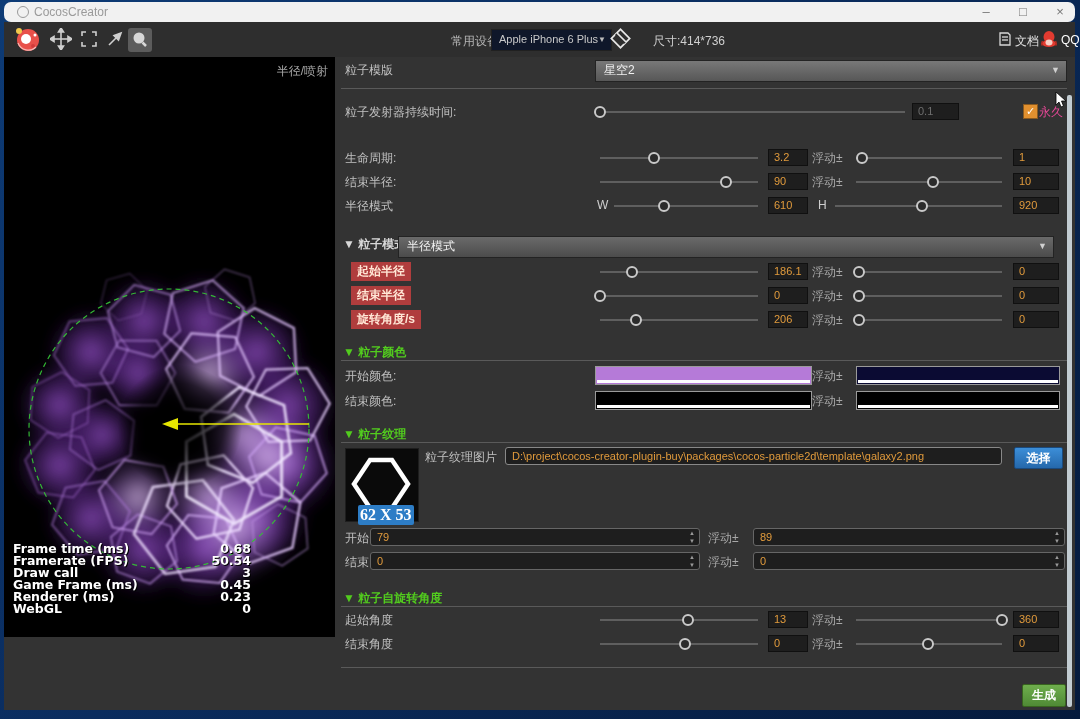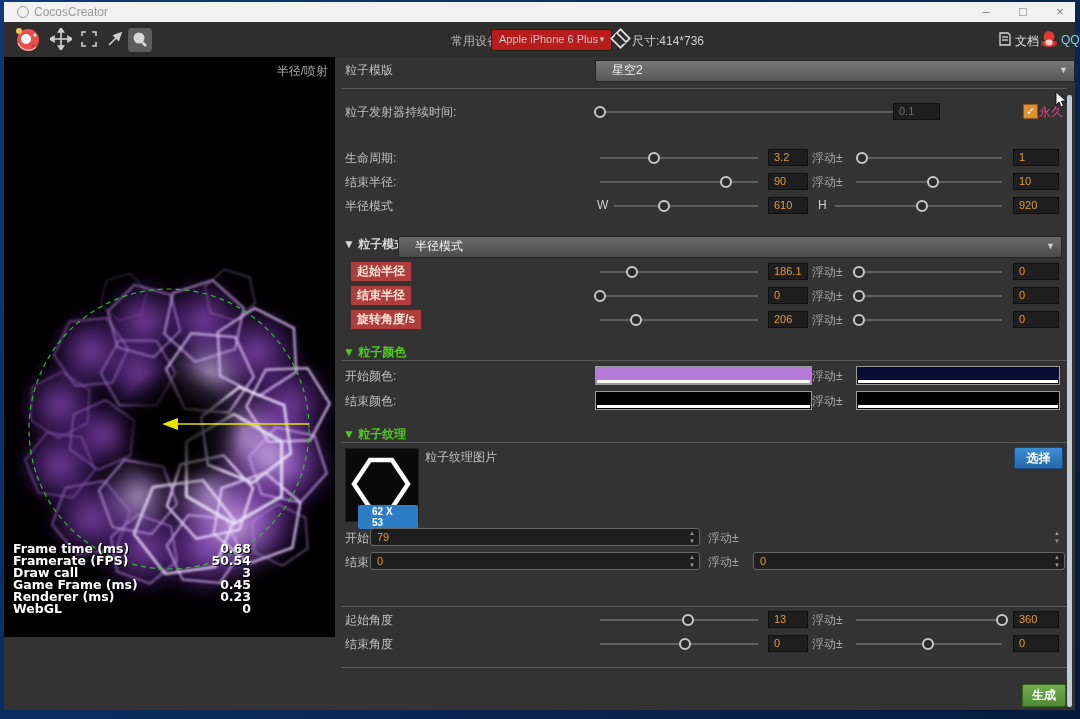--- a/index.html
+++ b/index.html
@@ -3,64 +3,64 @@
 <meta charset="utf-8">
 <style>
   html,body{margin:0;padding:0;}
   body{
     width:1080px;height:719px;position:relative;overflow:hidden;
     font-family:"Liberation Sans","DejaVu Sans",sans-serif;
     background:linear-gradient(135deg,#0d3b76 0%,#0a2c5e 45%,#051a3c 100%);
   }
   .abs{position:absolute;}
   
-  #titlebar{left:4px;top:2px;width:1071px;height:20px;background:#f1f1f1;}
+  #titlebar{left:4px;top:2px;width:1071px;height:20px;background:#f1f1f1;border-radius:7px;}
   #titlebar .apptitle{left:30px;top:3px;color:#9a9a9a;font-size:12px;}
   #titlebar .appicon{left:13px;top:4px;width:10px;height:10px;border:1.5px solid #9a9a9a;border-radius:50%;}
   .winbtn{top:0;width:34px;height:20px;color:#777;font-size:13px;text-align:center;line-height:19px;}
   
   #toolbar{left:4px;top:22px;width:1071px;height:35px;background:#2e2e2e;}
   .ticon{top:6px;width:24px;height:24px;}
   .ticon svg{display:block;}
   .tool-active{background:#5c5c5c;border-radius:3px;}
   .tlabel{color:#b5b5b5;font-size:12px;top:11px;}
-  .devdrop{left:487px;top:7px;width:112px;height:20px;background:#b91c1c;border:1px solid #202020;color:#c9c9c9;font-size:11px;line-height:19px;padding-left:7px;}
+  .devdrop{left:487px;top:7px;width:112px;height:20px;background:#0f172a;border:1px solid #202020;color:#c9c9c9;font-size:11px;line-height:19px;padding-left:7px;}
   .devdrop .caret{position:absolute;right:5px;top:0;font-size:8px;color:#bbb;}
   
   #preview{left:4px;top:57px;width:331px;height:580px;background:#000;}
   #preview .modelabel{right:7px;top:6px;color:#a9a9a9;font-size:12px;}
   #stats{left:9px;top:486px;width:238px;color:#fff;font-size:12.5px;font-weight:bold;font-family:"DejaVu Sans","Liberation Sans",sans-serif;text-shadow:1px 1px 0 #000;}
   #stats .srow{display:flex;justify-content:space-between;line-height:12px;}
   #underpreview{left:4px;top:637px;width:331px;height:73px;background:#333333;}
   
   #panel{left:335px;top:57px;width:740px;height:653px;background:#333333;}
   .row{position:absolute;left:0;right:0;height:20px;}
   .lbl{position:absolute;left:10px;top:2px;color:#c0c0c0;font-size:12px;white-space:nowrap;}
   .track{position:absolute;top:9px;height:2px;background:#5f5f5f;}
   .knob{position:absolute;top:-5px;margin-left:-6px;width:8px;height:8px;border:2px solid #c9c9c9;border-radius:50%;background:#2b2b2b;}
   .vbox{position:absolute;top:1px;height:15px;background:#1e1e1e;border:1px solid #101010;color:#e09a3c;font-size:11px;line-height:15px;padding-left:5px;white-space:nowrap;overflow:hidden;}
   .vbox.dis{color:#6e6e6e;}
   .flbl{position:absolute;top:2px;color:#a8a8a8;font-size:12px;}
-  .drop{position:absolute;height:20px;background:linear-gradient(#787878,#575757);border:1px solid #232323;color:#f0f0f0;font-size:12px;line-height:19px;padding-left:16px;}
+  .drop{position:absolute;height:20px;background:linear-gradient(#787878,#575757);border:1px solid #232323;color:#f0f0f0;font-size:12px;line-height:19px;padding-left:8px;}
   .drop .caret{position:absolute;right:6px;top:0px;font-size:9px;color:#d0d0d0;}
   .sechdr{position:absolute;left:8px;top:0;font-size:12px;font-weight:bold;}
   .sechdr.green{color:#52cc1e;}
   .sechdr.gray{color:#d8d8d8;}
   .sep{position:absolute;left:6px;right:8px;height:1px;background:#5a5a5a;}
   .rbadge{position:absolute;left:16px;top:0px;background:#b03d3d;color:#ffe6d5;font-size:12px;font-weight:bold;padding:1px 6px;white-space:nowrap;}
   .swatch{position:absolute;top:0;height:17px;border:1px solid #9a9a9a;}
   .swatch .alpha{position:absolute;left:1px;right:1px;bottom:1px;height:3px;background:#ffffff;}
   .chk{position:absolute;top:2px;width:13px;height:13px;background:#e1902f;border:1px solid #8a5a20;color:#fff;font-size:11px;line-height:13px;text-align:center;font-weight:bold;}
   .spininput{position:absolute;top:0;height:16px;background:#1e1e1e;border:1px solid #666;border-radius:3px;color:#e09a3c;font-size:11px;padding:0 14px 0 6px;font-family:"Liberation Sans","DejaVu Sans",sans-serif;}
   .spinarr{position:absolute;top:1px;width:10px;height:16px;color:#999;font-size:6px;line-height:8px;text-align:center;}
   .btn-blue{position:absolute;background:linear-gradient(#3c8ed8,#2568ab);border:1px solid #1a4a7e;border-radius:2px;color:#fff;font-size:12px;font-weight:bold;text-align:center;}
   .btn-green{position:absolute;background:linear-gradient(#6fae4d,#4f8a35);border:1px solid #38631f;border-radius:2px;color:#fff;font-size:12px;font-weight:bold;text-align:center;}
   #scrollbar{left:1067px;top:95px;width:5px;height:612px;background:#c2ccd2;border-radius:2px;}
   .texthumb{position:absolute;left:10px;top:391px;width:72px;height:72px;background:#0a0a0a;border:1px solid #1e1e1e;}
-  .texbadge{position:absolute;left:12px;top:56px;background:#2d7dc6;color:#fff;font-size:10px;font-weight:bold;padding:1px 14px;border-radius:2px;}
+  .texbadge{position:absolute;left:12px;top:56px;background:#2d7dc6;color:#fff;font-size:16px;font-weight:bold;padding:1px 2px;border-radius:2px;font-family:Liberation Serif, serif;}
 </style>
 </head>
 <body>
 
 <div id="titlebar" class="abs">
   <div class="abs appicon"></div>
   <div class="abs apptitle">CocosCreator</div>
   <div class="abs winbtn" style="left:965px">–</div>
   <div class="abs winbtn" style="left:1002px">□</div>
   <div class="abs winbtn" style="left:1039px">×</div>
@@ -109,38 +109,38 @@
     <span>Apple iPhone 6 Plus</span>
     <span class="caret">▼</span>
   </div>
   <div class="abs" style="left:606px;top:6px">
     <svg width="22" height="22" viewBox="0 0 22 22" stroke="#e6e6e6" stroke-width="1.7" fill="none">
       <rect x="4" y="4" width="13" height="13" transform="rotate(45 10.5 10.5)"></rect>
       <line x1="6" y1="6" x2="15" y2="15" stroke="#2e2e2e" stroke-width="3"></line>
       <line x1="7" y1="5" x2="16" y2="14"></line>
     </svg>
   </div>
-  <div class="abs tlabel" style="left:628px;color:#cfcfcf">尺寸:414*736</div>
+  <div class="abs tlabel" style="left:649px;color:#cfcfcf">尺寸:414*736</div>
   <div class="abs" style="left:993px;top:9px">
     <svg width="16" height="16" viewBox="0 0 16 16" stroke="#d8d8d8" stroke-width="1.3" fill="none">
       <path d="M3 2 H11 L13 4 V14 H3 Z"></path>
         <line x1="5" y1="6" x2="11" y2="6"></line>
         <line x1="5" y1="9" x2="11" y2="9"></line>
     </svg>
   </div>
   <div class="abs tlabel" style="left:1011px;color:#e0e0e0">文档</div>
   <div class="abs" style="left:1037px;top:8px">
     <svg width="16" height="18" viewBox="0 0 16 18">
       <ellipse cx="8" cy="7" rx="5.5" ry="6" fill="#e23b30"></ellipse>
       <ellipse cx="8" cy="13.5" rx="7" ry="3.5" fill="#e23b30"></ellipse>
       <ellipse cx="8" cy="12.5" rx="3.5" ry="3" fill="#f6d0c6"></ellipse>
       <path d="M1.5 11 Q0 14 1.5 15.5 M14.5 11 Q16 14 14.5 15.5" stroke="#b52a20" stroke-width="1.5" fill="none"></path>
     </svg>
   </div>
-  <div class="abs tlabel" style="left:1057px;color:#7dd3fc">QQ</div>
+  <div class="abs tlabel" style="left:1057px;color:#ffffff">QQ</div>
 </div>
 
 <div id="preview" class="abs">
   <svg width="331" height="580" viewBox="0 0 331 580">
     <defs>
       <polygon id="hx" points="44,0 22,38 -22,38 -44,0 -22,-38 22,-38" fill="none"></polygon>
       <radialGradient id="pg">
           <stop offset="0%" stop-color="#a65ae0" stop-opacity="0.75"></stop>
           <stop offset="60%" stop-color="#7c35b8" stop-opacity="0.35"></stop>
           <stop offset="100%" stop-color="#5a2090" stop-opacity="0"></stop>
@@ -258,21 +258,21 @@
       <span class="caret">▼</span>
     </div>
   </div>
   <div class="sep" style="top:31px"></div>
 
   <div class="row" style="top:45px">
     <span class="lbl">粒子发射器持续时间:</span>
     <div class="track" style="left:265px;width:305px">
       <div class="knob" style="left:0%"></div>
     </div>
-    <span class="vbox dis" style="left:558px;width:40px">0.1</span>
+    <span class="vbox dis" style="left:577px;width:40px">0.1</span>
     <span class="chk" style="left:688px">✓</span>
     <span class="flbl" style="left:704px;color:#ec4899">永久</span>
   </div>
 
 
   <div class="row" style="top:91px">
     <span class="lbl">生命周期:</span>
     <div class="track" style="left:265px;width:158px">
         <div class="knob" style="left:34%"></div>
       </div>
@@ -390,39 +390,44 @@
   <div class="sep" style="top:385px"></div>
 
   <div class="texthumb">
     <svg width="70" height="70" viewBox="0 0 70 70">
       <polygon points="62,35 46,11 24,11 8,35 24,59 46,59" fill="none" stroke="#fff" stroke-width="4.5"></polygon>
     </svg>
     <span class="texbadge">62 X 53</span>
   </div>
   <div class="row" style="top:390px">
     <span class="lbl" style="left:90px">粒子纹理图片</span>
+    <input class="spininput" style="left: 170px; width: 483px; border-color: rgb(136, 136, 136); padding-right: 6px;" value="D:\project\cocos-creator-plugin-buy\packages\cocos-particle2d\template\galaxy2.png">
     <div class="btn-blue" style="left:679px;width:47px;height:20px;line-height:20px">选择</div>
   </div>
 
   <div class="row" style="top:471px">
     <span class="lbl">开始</span>
     <input class="spininput" style="left: 35px; width: 308px;" value="79">
     <span class="spinarr" style="left:352px">▲<br>▼</span>
     <span class="flbl" style="left:373px">浮动±</span>
+    <input class="spininput" style="left: 418px; width: 290px;" value="89">
     <span class="spinarr" style="left:717px">▲<br>▼</span>
   </div>
   <div class="row" style="top:495px">
     <span class="lbl">结束</span>
     <input class="spininput" style="left: 35px; width: 308px;" value="0">
     <span class="spinarr" style="left:352px">▲<br>▼</span>
     <span class="flbl" style="left:373px">浮动±</span>
     <input class="spininput" style="left: 418px; width: 290px;" value="0">
     <span class="spinarr" style="left:717px">▲<br>▼</span>
   </div>
 
+  <div class="row" style="top:533px">
+    <span class="sechdr green"><span>▼ </span><span>粒子自旋转角度</span></span>
+  </div>
   <div class="sep" style="top:549px"></div>
 
   <div class="row" style="top:553px">
     <span class="lbl">起始角度</span>
     <div class="track" style="left:265px;width:158px">
         <div class="knob" style="left:56%"></div>
       </div>
     <span class="vbox" style="left:433px;width:33px">13</span>
     <span class="flbl" style="left:477px">浮动±</span>
     <div class="track" style="left:521px;width:146px">

